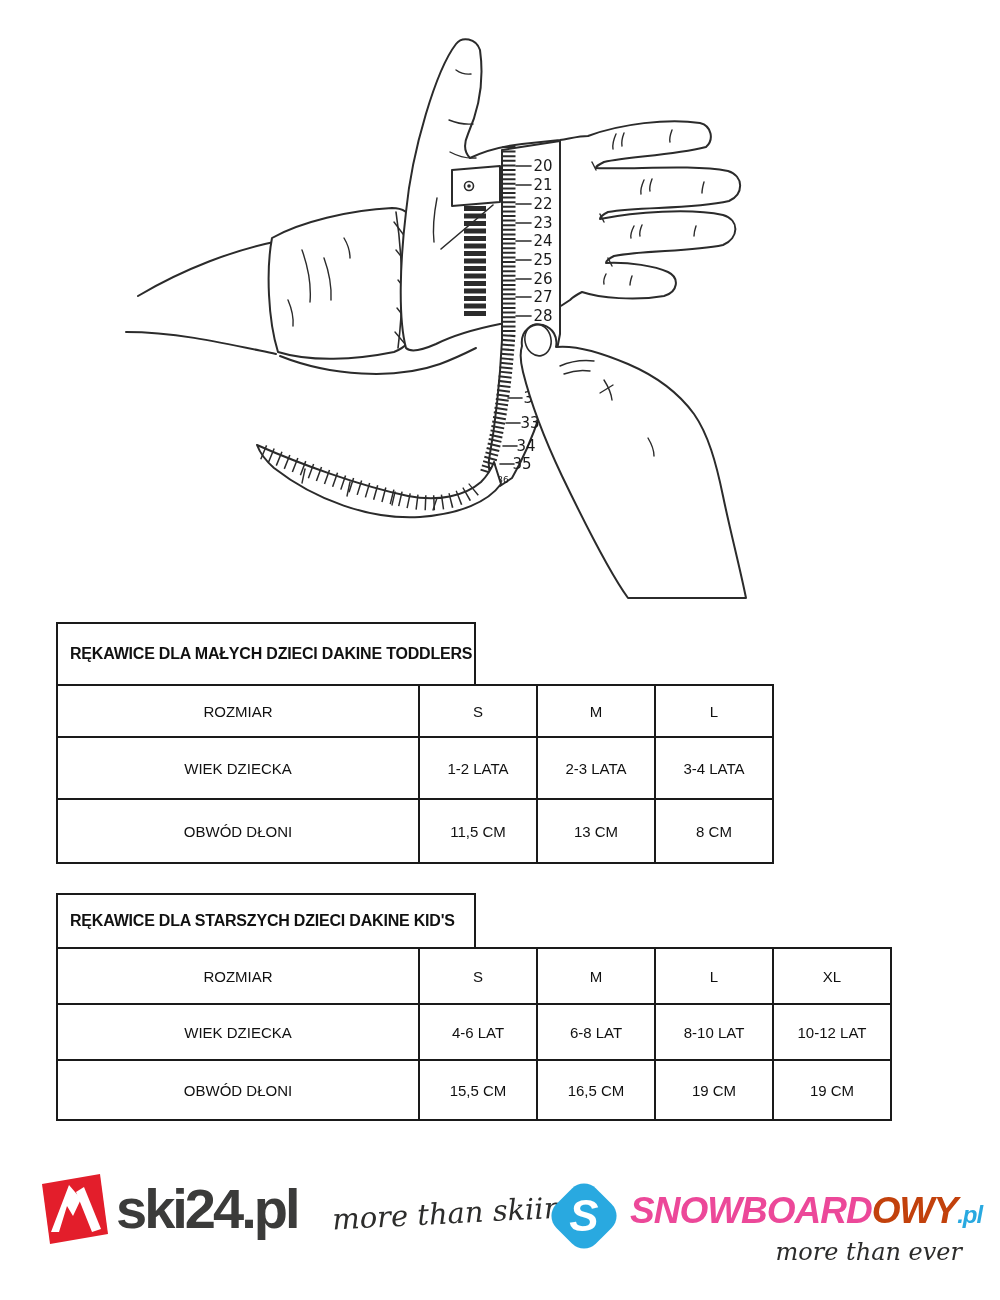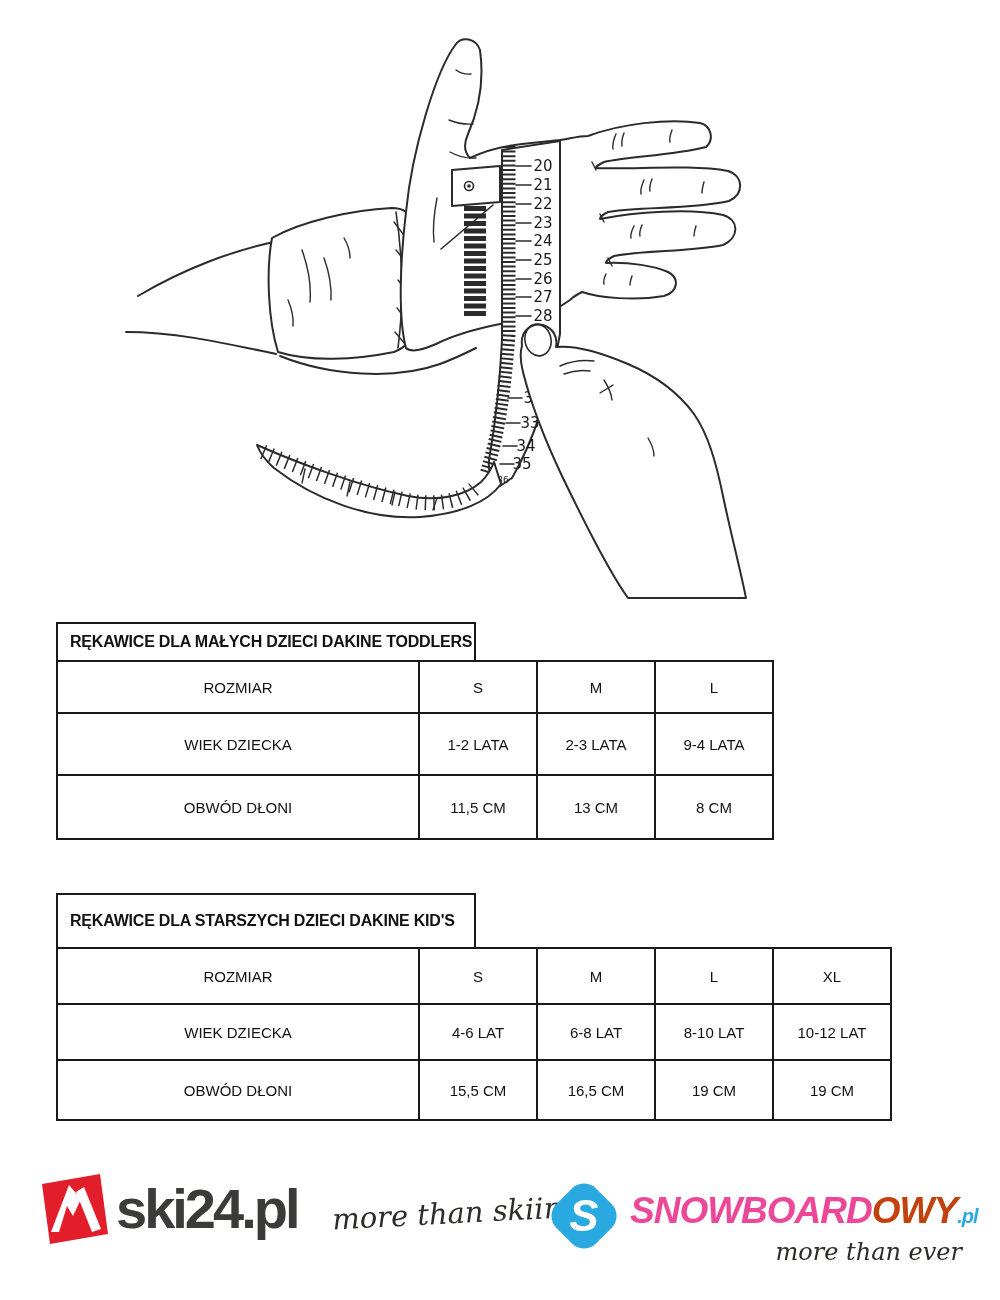--- a/index.html
+++ b/index.html
@@ -14,21 +14,21 @@
   .t-title{box-sizing:border-box;width:420px;border:2px solid #1a1a1a;display:flex;
            align-items:center;padding-left:12px;font-weight:bold;font-size:16px;
            letter-spacing:-0.2px;background:#fff;}
   .t-row{display:flex;margin-top:-2px;}
   .t-cell{box-sizing:border-box;border:2px solid #1a1a1a;display:flex;align-items:center;
           justify-content:center;font-size:15px;background:#fff;}
   .t-cell.label{width:364px;}
   .t-cell.val{width:120px;margin-left:-2px;}
 
   
-  #table-toddlers .t-title{height:40px;}
+  #table-toddlers .t-title{height:64px;}
   #table-toddlers .row-0 .t-cell{height:54px;}
   #table-toddlers .row-1 .t-cell{height:64px;}
   #table-toddlers .row-2 .t-cell{height:66px;}
   
   #table-kids .t-title{height:56px;}
   #table-kids .row-0 .t-cell{height:58px;}
   #table-kids .row-1 .t-cell{height:58px;}
   #table-kids .row-2 .t-cell{height:62px;}
 
   
@@ -36,21 +36,21 @@
   .ski24-icon{position:absolute;left:40px;top:24px;}
   .ski24-word{position:absolute;left:116px;top:26px;font-size:56px;font-weight:bold;
               letter-spacing:-3px;color:#3b3b3a;}
   .script{font-family:"DejaVu Serif", serif;font-style:italic;color:#2c2c2b;}
   .ski24-tag{position:absolute;left:332px;top:46px;font-size:29px;transform:rotate(-3deg);}
   .snb-icon{position:absolute;left:545px;top:26px;}
   .snb-word{position:absolute;left:630px;top:40px;font-size:37px;font-weight:bold;
             font-style:italic;letter-spacing:-1px;white-space:nowrap;}
   .snb-dark{color:#ec4899;font-style:italic;}
   .snb-blue{color:#c2410c;}
-  .snb-pl{font-size:20px;color:#29a9e0;}
+  .snb-pl{font-size:24px;color:#29a9e0;}
   .snb-tag{position:absolute;left:770px;top:88px;width:192px;text-align:right;font-size:24px;}
 </style>
 </head>
 <body>
 
 <div class="page">
 
   <svg class="illus" viewBox="0 0 1000 615">
     <g fill="none" stroke="#2b2b2b" stroke-width="2" stroke-linecap="round" stroke-linejoin="round">
 
@@ -212,21 +212,21 @@
     <div class="t-row row-0">
       <div class="t-cell label">ROZMIAR</div>
       <div class="t-cell val">S</div>
       <div class="t-cell val">M</div>
       <div class="t-cell val">L</div>
     </div>
     <div class="t-row row-1">
       <div class="t-cell label">WIEK DZIECKA</div>
       <div class="t-cell val">1-2 LATA</div>
       <div class="t-cell val">2-3 LATA</div>
-      <div class="t-cell val">9-4 LATA</div>
+      <div class="t-cell val">3-4 LATA</div>
     </div>
     <div class="t-row row-2">
       <div class="t-cell label">OBWÓD DŁONI</div>
       <div class="t-cell val">11,5 CM</div>
       <div class="t-cell val">13 CM</div>
       <div class="t-cell val">8 CM</div>
     </div>
   </div>
 
   <div class="size-table" id="table-kids" style="top:893px;">

